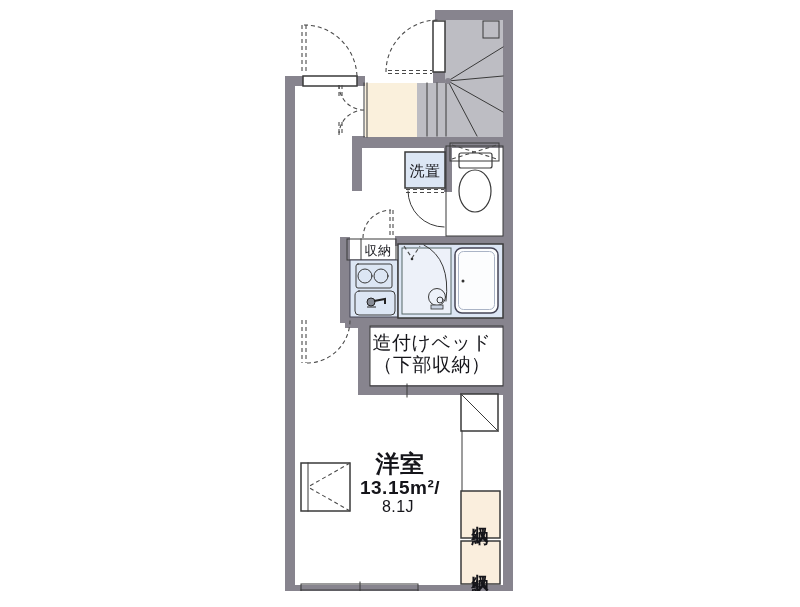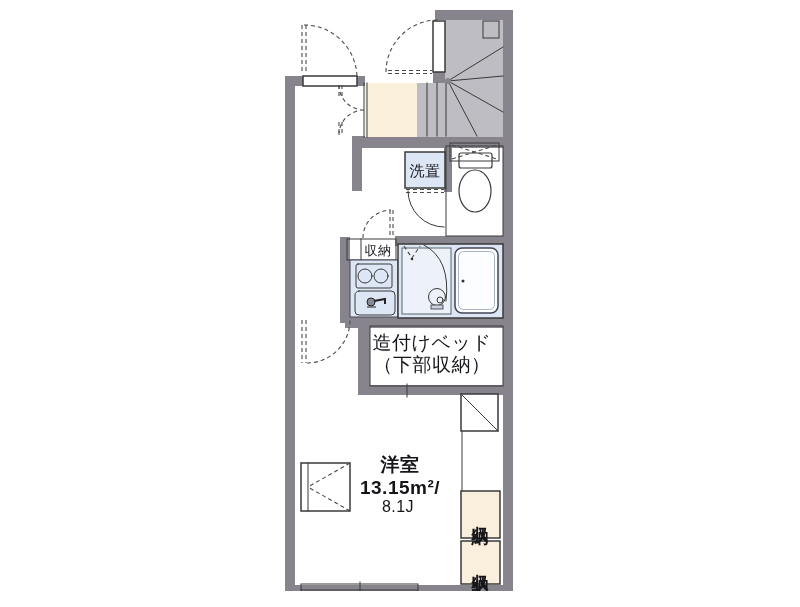--- a/index.html
+++ b/index.html
@@ -140,18 +140,18 @@
     <g>
       <rect x="301" y="584" width="117" height="12" fill="#fff" class="thin"></rect>
       <path class="thin" d="M301,590 H418 M360,582 V598"></path>
     </g>
   </svg>
 
   <div class="lbl" style="left:425px;top:170px;font-size:15px;font-weight:500;">洗置</div>
   <div class="lbl" style="left:378px;top:250px;font-size:13px;font-weight:500;">収納</div>
   <div class="lbl" style="left:432px;top:364px;font-size:19px;font-weight:500;">（下部収納）</div>
   <div class="lbl" style="left:432px;top:342px;font-size:19px;font-weight:500;">造付けベッド</div>
-  <div class="lbl" style="left:400px;top:464px;font-size:19px;font-weight:600;">洋室</div>
+  <div class="lbl" style="left:400px;top:464px;font-size:24px;font-weight:600;">洋室</div>
   <div class="lbl" style="left:400px;top:487px;font-size:19px;font-weight:700;">13.15m²/</div>
   <div class="lbl" style="left:398px;top:507px;font-size:16px;font-weight:500;">8.1J</div>
   <div class="lbl vert" style="left:480px;top:514px;font-size:17px;font-weight:600;">収納</div>
   <div class="lbl vert" style="left:480px;top:562px;font-size:17px;font-weight:600;">収納</div>
 </div>
 
 </body></html>

